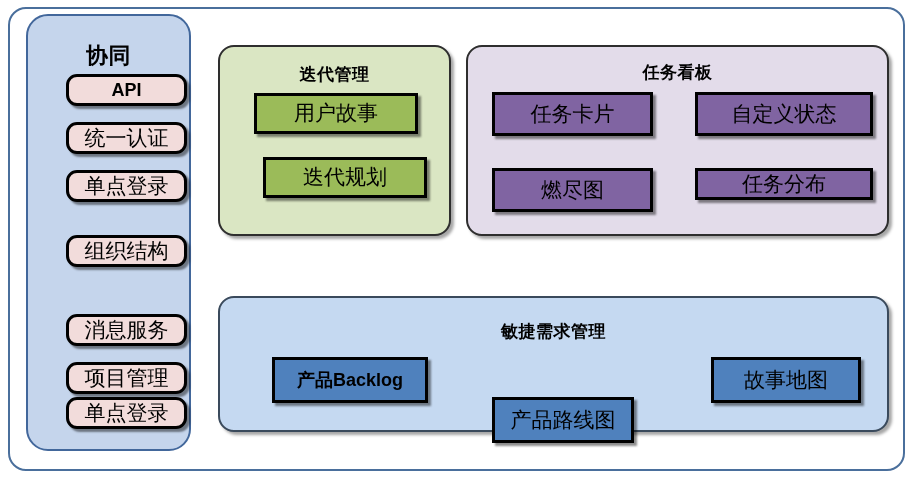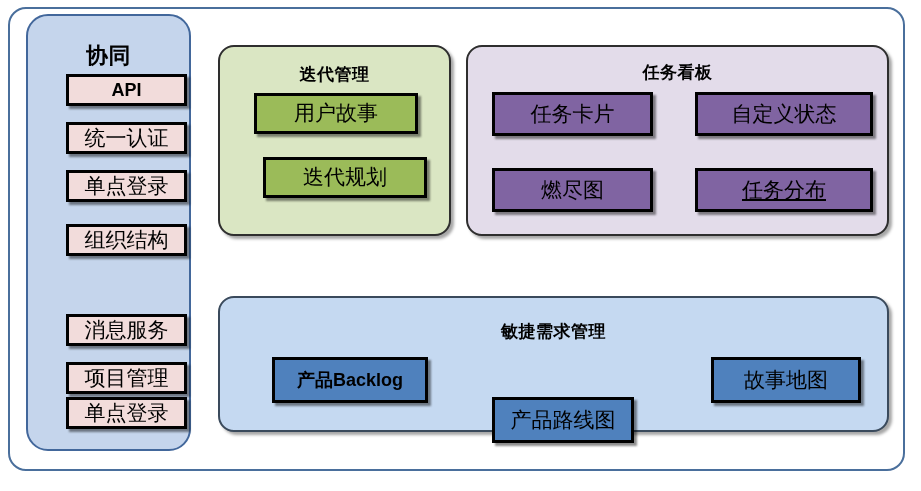--- a/index.html
+++ b/index.html
@@ -126,21 +126,21 @@
     text-align: center;
     line-height: 1;
     white-space: nowrap;
   }
   .node.bold {
     font-family: "Liberation Sans", "DejaVu Sans", sans-serif;
     font-weight: bold;
     font-size: 18px;
   }
 
-  .node-pink  { background: #f2dcdb; }
+  .node-pink  { background: #f2dcdb; border-radius: 11px; }
   .node-green { background: #9bbb59; }
   .node-purple{ background: #8064a2; }
   .node-blue  { background: #4f81bd; }
 
   
   .sb-node {
     left: 38px;
     width: 121px;
     height: 32px;
   }
@@ -154,21 +154,21 @@
 
   <div class="panel panel-collab">
     <div class="panel-title">协同</div>
 
     <div class="node node-pink sb-node bold" style="top:58px;">API</div>
 
     <div class="node node-pink sb-node" style="top:106px;">统一认证</div>
 
     <div class="node node-pink sb-node" style="top:154px;">单点登录</div>
 
-    <div class="node node-pink sb-node" style="top:208px;">组织结构</div>
+    <div class="node node-pink sb-node" style="top:219px;">组织结构</div>
 
 
     <div class="node node-pink sb-node" style="top:298px;">消息服务</div>
 
     <div class="node node-pink sb-node" style="top:346px;">项目管理</div>
 
     <div class="node node-pink sb-node" style="top:381px;">单点登录</div>
   </div>
 
   <div class="panel panel-iteration">
@@ -181,21 +181,21 @@
 
   <div class="panel panel-taskboard">
     <div class="panel-title">任务看板</div>
 
     <div class="node node-purple" style="left:24px; top:45px; width:161px; height:44px;">任务卡片</div>
 
     <div class="node node-purple" style="left:227px; top:45px; width:178px; height:44px;">自定义状态</div>
 
     <div class="node node-purple" style="left:24px; top:121px; width:161px; height:44px;">燃尽图</div>
 
-    <div class="node node-purple" style="left:227px; top:121px; width:178px; height:44px;text-decoration:underline;">任务分布</div>
+    <div class="node node-purple" style="left:227px; top:121px; width:178px; height:32px;">任务分布</div>
   </div>
 
   <div class="panel panel-agile">
     <div class="panel-title">敏捷需求管理</div>
 
     <div class="node node-blue bold" style="left:52px; top:59px; width:156px; height:46px;">产品Backlog</div>
 
     <div class="node node-blue" style="left:272px; top:59px; width:142px; height:46px;margin-top:40px;">产品路线图</div>
 
     <div class="node node-blue" style="left:491px; top:59px; width:150px; height:46px;">故事地图</div>

